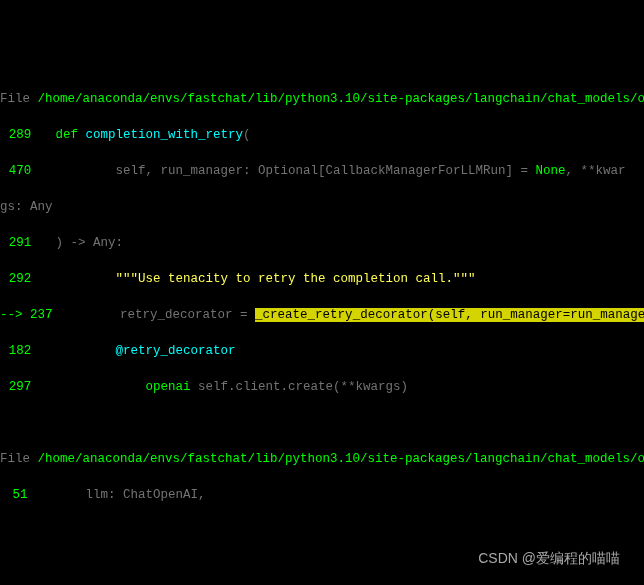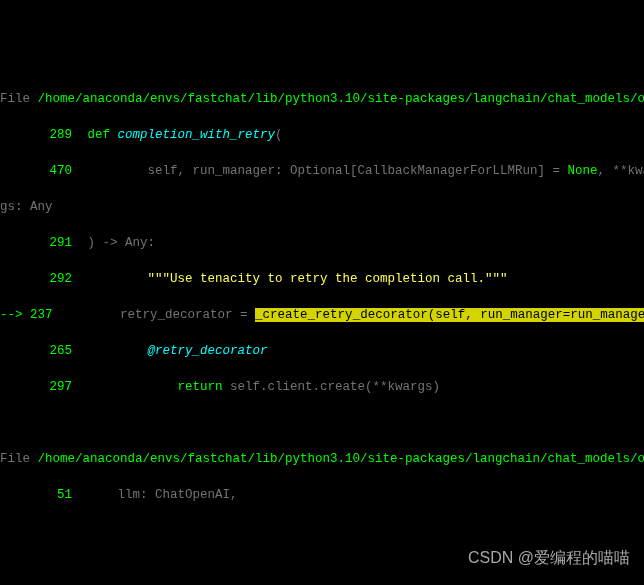--- a/index.html
+++ b/index.html
@@ -9,51 +9,51 @@
     font-family: "Courier New", Consolas, monospace;
     font-size: 12.5px;
     line-height: 18px;
     color: #ccc;
     white-space: pre;
     overflow: hidden;
     position: relative;
   }
   .c-white   { color: #737373; }
   .c-green   { color: #00ff00; }
-  .c-cyan    { color: #00ffff; font-style: italic; }
+  .c-cyan    { color: #00ffff; }
   .c-yellow  { color: #ffff55; }
   .bg-yellow { background: #d4d400; color: #000; }
-  .ln  { display: inline-block; width: 48px; text-align: right; padding-right: 8px; color: #00ff00; margin-left: 32px; }
+  .ln  { display: inline-block; width: 48px; text-align: center; padding-right: 8px; color: #00ff00; }
   .arrow { color: #00ff00; }
   .row { display: block; }
   .watermark {
     position: absolute;
-    right: 14px;
+    right: 24px;
     bottom: 18px;
     color: #bbb;
     font-family: sans-serif;
-    font-size: 16px;
+    font-size: 14px;
     opacity: 0.9;
   }
 </style>
 </head>
 <body>
 
 
 
 <div>
 <span class="row"><span class="c-white">File </span><span class="c-green">/home/anaconda/envs/fastchat/lib/python3.10/site-packages/langchain/chat_models/openai.py:293</span></span>
 <span class="row"><span class="ln">289</span> <span class="c-green">def</span> <span class="c-cyan">completion_with_retry</span><span class="c-white">(</span></span>
 <span class="row"><span class="ln">470</span> <span class="c-white">        self, run_manager: Optional[CallbackManagerForLLMRun] = </span><span class="c-green">None</span><span class="c-white">, **kwar</span></span>
 <span class="row"><span class="c-white">gs: Any</span></span>
 <span class="row"><span class="ln">291</span> <span class="c-white">) -&gt; Any:</span></span>
 <span class="row"><span class="ln">292</span> <span class="c-white">        </span><span class="c-yellow">"""Use tenacity to retry the completion call."""</span></span>
 <span class="row"><span class="arrow">--&gt;</span> <span class="c-green">237</span> <span class="c-white">        retry_decorator = </span><span class="bg-yellow">_create_retry_decorator(self, run_manager=run_manager)</span></span>
-<span class="row"><span class="ln">265</span> <span class="c-white">        </span><span class="c-cyan">@retry_decorator</span></span>
-<span class="row"><span class="ln">297</span> <span class="c-white">            </span><span class="c-green">return</span><span class="c-white"> self.client.create(**kwargs)</span></span>
+<span class="row"><span class="ln">182</span> <span class="c-white">        </span><span class="c-cyan">@retry_decorator</span></span>
+<span class="row"><span class="ln">297</span> <span class="c-white">            </span><span class="c-green">openai</span><span class="c-white"> self.client.create(**kwargs)</span></span>
 <span class="row"> </span>
 <span class="row"><span class="c-white">File </span><span class="c-green">/home/anaconda/envs/fastchat/lib/python3.10/site-packages/langchain/chat_models/openai.py:73</span></span>
 <span class="row"><span class="ln">51</span> <span class="c-white">    llm: ChatOpenAI,</span></span>
 
 
 
 
 
 
 

